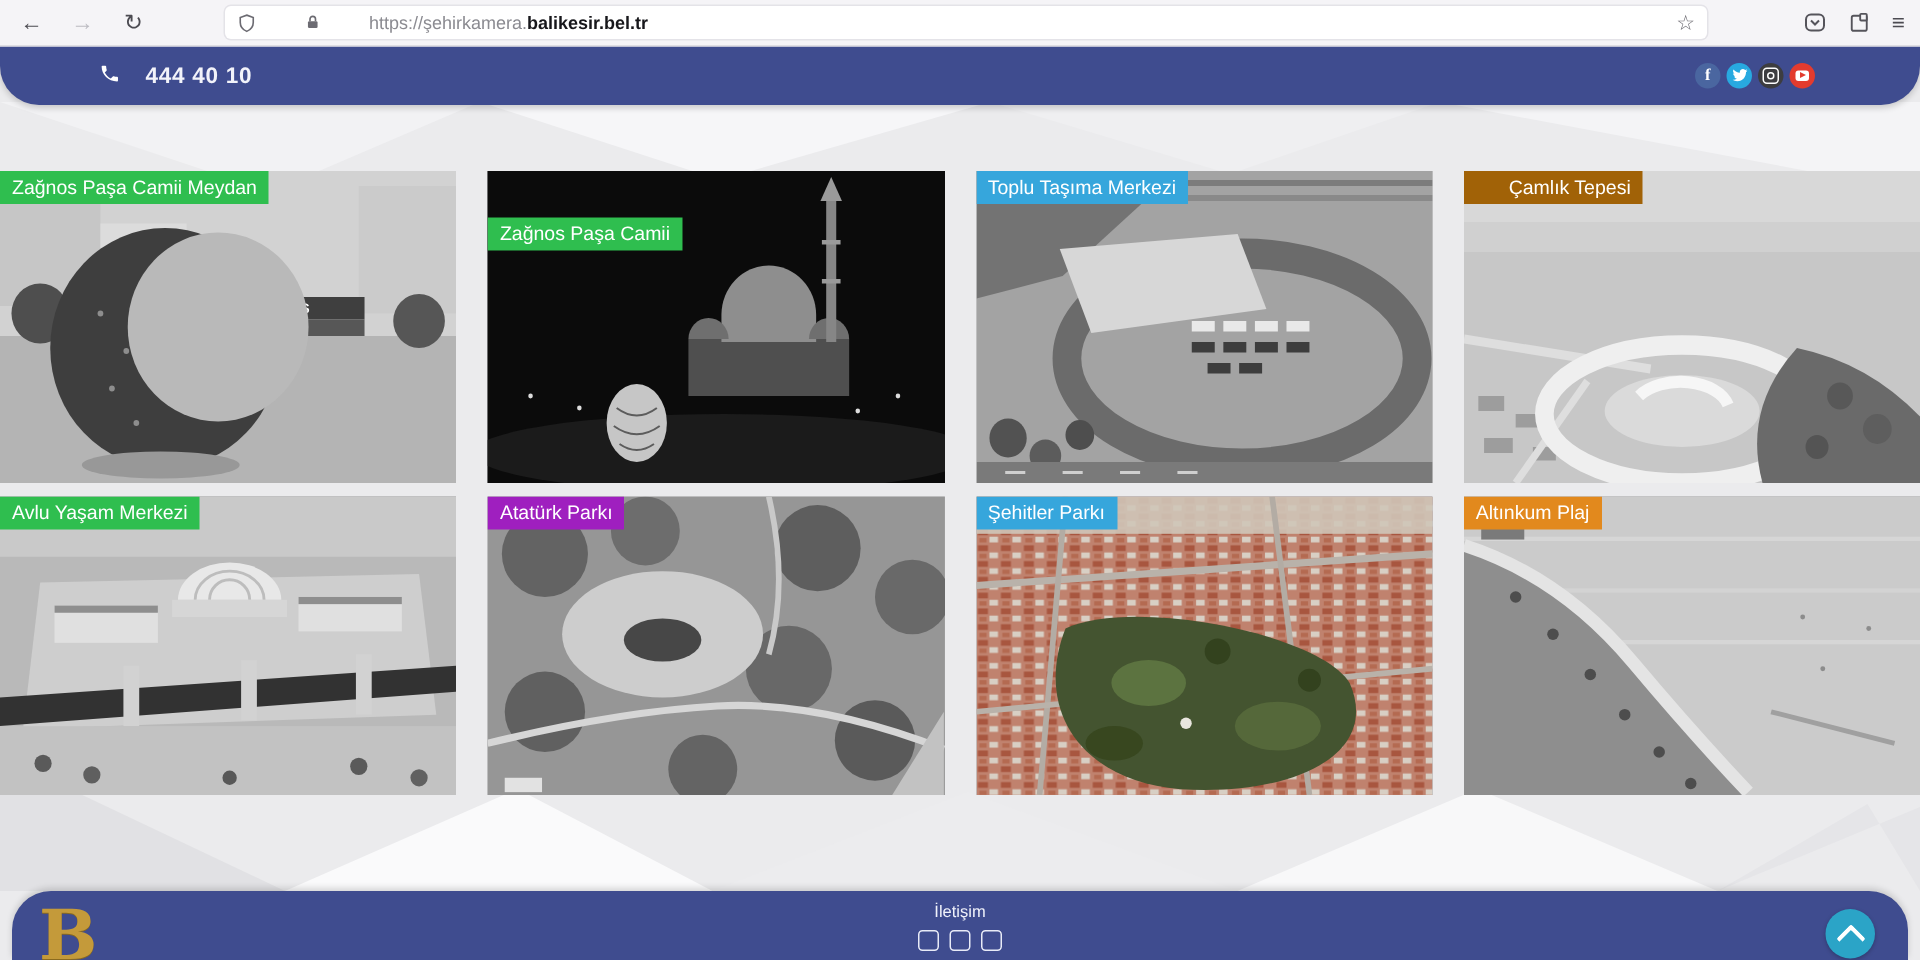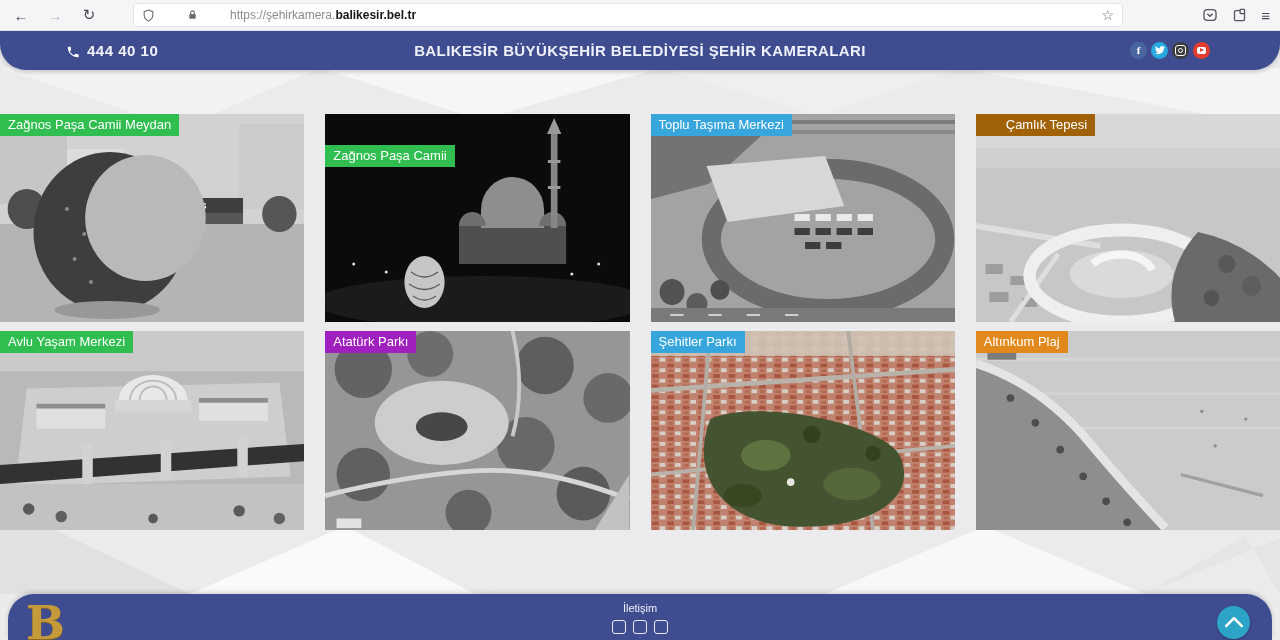--- a/index.html
+++ b/index.html
@@ -6,33 +6,33 @@
   body{
     width:1280px;height:640px;overflow:hidden;position:relative;
     font-family:"Liberation Sans", sans-serif;background:#ebebed;
   }
   
   .chrome{position:absolute;top:0;left:0;right:0;height:30px;background:#f5f4f7;
     border-bottom:1px solid #dfdee3;display:flex;align-items:center;z-index:20;}
   .nav-ic{width:26px;height:26px;display:flex;align-items:center;justify-content:center;
     font-size:15px;color:#4c4b52;margin-left:8px;border-radius:4px;cursor:pointer;}
   .nav-ic.disabled{color:#bcbbc2;}
-  .urlbar{position:absolute;left:134px;top:4px;width:972px;height:22px;background:#ffffff;
+  .urlbar{position:absolute;left:150px;top:4px;width:972px;height:22px;background:#ffffff;
     border-radius:4px;box-shadow:0 0 0 1px #e4e3e8;display:flex;align-items:center;padding:0 8px;gap:26px;}
   .urlbar svg{flex:0 0 auto;}
   .url-text{font-size:12px;margin-left:6px;color:#8b8b91;white-space:nowrap;flex:1 1 auto;overflow:hidden;}
   .url-text .domain{color:#17171b;font-weight:700;}
   .star{font-size:14px;color:#6c6b72;margin-left:auto;}
   .chrome-right{position:absolute;right:10px;top:0;height:30px;display:flex;align-items:center;gap:14px;}
   .menu-ic{font-size:15px;color:#4c4b52;cursor:pointer;}
   
   .site-header{position:absolute;top:30px;left:0;right:0;height:40px;
     border-radius:0 0 26px 26px;z-index:10;display:flex;align-items:center;
     box-shadow:0 2px 4px rgba(0,0,0,.18);}
-  .phone{display:flex;align-items:flex-end;gap:7px;margin-left:66px;color:#f2f3fa;
+  .phone{display:flex;align-items:flex-start;gap:17px;margin-left:66px;color:#f2f3fa;
     font-size:15px;font-weight:600;letter-spacing:.5px;}
   .site-title{position:absolute;left:0;right:0;text-align:center;color:#eef0fa;
     font-size:15px;font-weight:600;letter-spacing:.4px;pointer-events:none;}
   .socials{margin-left:auto;margin-right:70px;display:flex;gap:4px;z-index:2;}
   .soc{width:17px;height:17px;border-radius:50%;display:flex;align-items:center;justify-content:center;cursor:pointer;}
   .soc .f{color:#fff;font-size:11px;font-weight:700;font-family:"Liberation Serif",serif;}
   .ig-inner{width:9px;height:9px;border:1.4px solid #fff;border-radius:3px;position:relative;}
   .ig-inner:after{content:"";position:absolute;left:2px;top:2px;width:3px;height:3px;border:1px solid #fff;border-radius:50%;}
   .yt-inner{width:9px;height:7px;background:#fff;border-radius:2px;position:relative;}
   .yt-inner:after{content:"";position:absolute;left:3px;top:1.6px;border-left:4px solid #e33b2e;
@@ -93,21 +93,20 @@
   </div>
 </div>
 
 <div class="site-header" style="background-color: rgb(63, 76, 143);">
   <div class="phone">
     <svg width="14" height="14" viewBox="0 0 24 24">
       <path d="M6.6 10.8c1.5 3 3.9 5.4 6.9 6.9l2.3-2.3c.3-.3.7-.4 1.1-.2 1.2.4 2.5.6 3.8.6.6 0 1 .4 1 1V20c0 .6-.4 1-1 1C10.6 21 3 13.4 3 4c0-.6.4-1 1-1h3.2c.6 0 1 .4 1 1 0 1.3.2 2.6.6 3.8.1.4 0 .8-.2 1.1l-2.3 2.3z" fill="#fff"></path>
     </svg>
     <span>444 40 10</span>
   </div>
-  <div class="site-title">BALIKESİR BÜYÜKŞEHİR BELEDİYESİ ŞEHİR KAMERALARI</div>
   <div class="socials">
     <div class="soc" style="background-color: rgb(74, 102, 160);">
       <span class="f">f</span>
     </div>
     <div class="soc" style="background-color: rgb(40, 169, 224);">
       <svg width="10" height="10" viewBox="0 0 24 24">
           <path fill="#fff" d="M23.9 4.6c-.9.4-1.8.7-2.8.8 1-.6 1.8-1.6 2.2-2.7-1 .6-2 1-3.1 1.2-.9-1-2.2-1.6-3.6-1.6-2.7 0-4.9 2.2-4.9 4.9 0 .4 0 .8.1 1.1C7.7 8.1 4.1 6.1 1.6 3.2c-.4.7-.7 1.6-.7 2.5 0 1.7.9 3.2 2.2 4.1-.8 0-1.6-.2-2.2-.6v.1c0 2.4 1.7 4.4 3.9 4.8-.4.1-.8.2-1.3.2-.3 0-.6 0-.9-.1.6 2 2.4 3.4 4.6 3.4-1.7 1.3-3.8 2.1-6.1 2.1H0c2.2 1.4 4.8 2.2 7.6 2.2 9 0 14-7.5 14-14v-.6c1-.7 1.8-1.6 2.3-2.7z"></path>
         </svg>
     </div>
     <div class="soc" style="background-color: rgb(61, 61, 64);">

